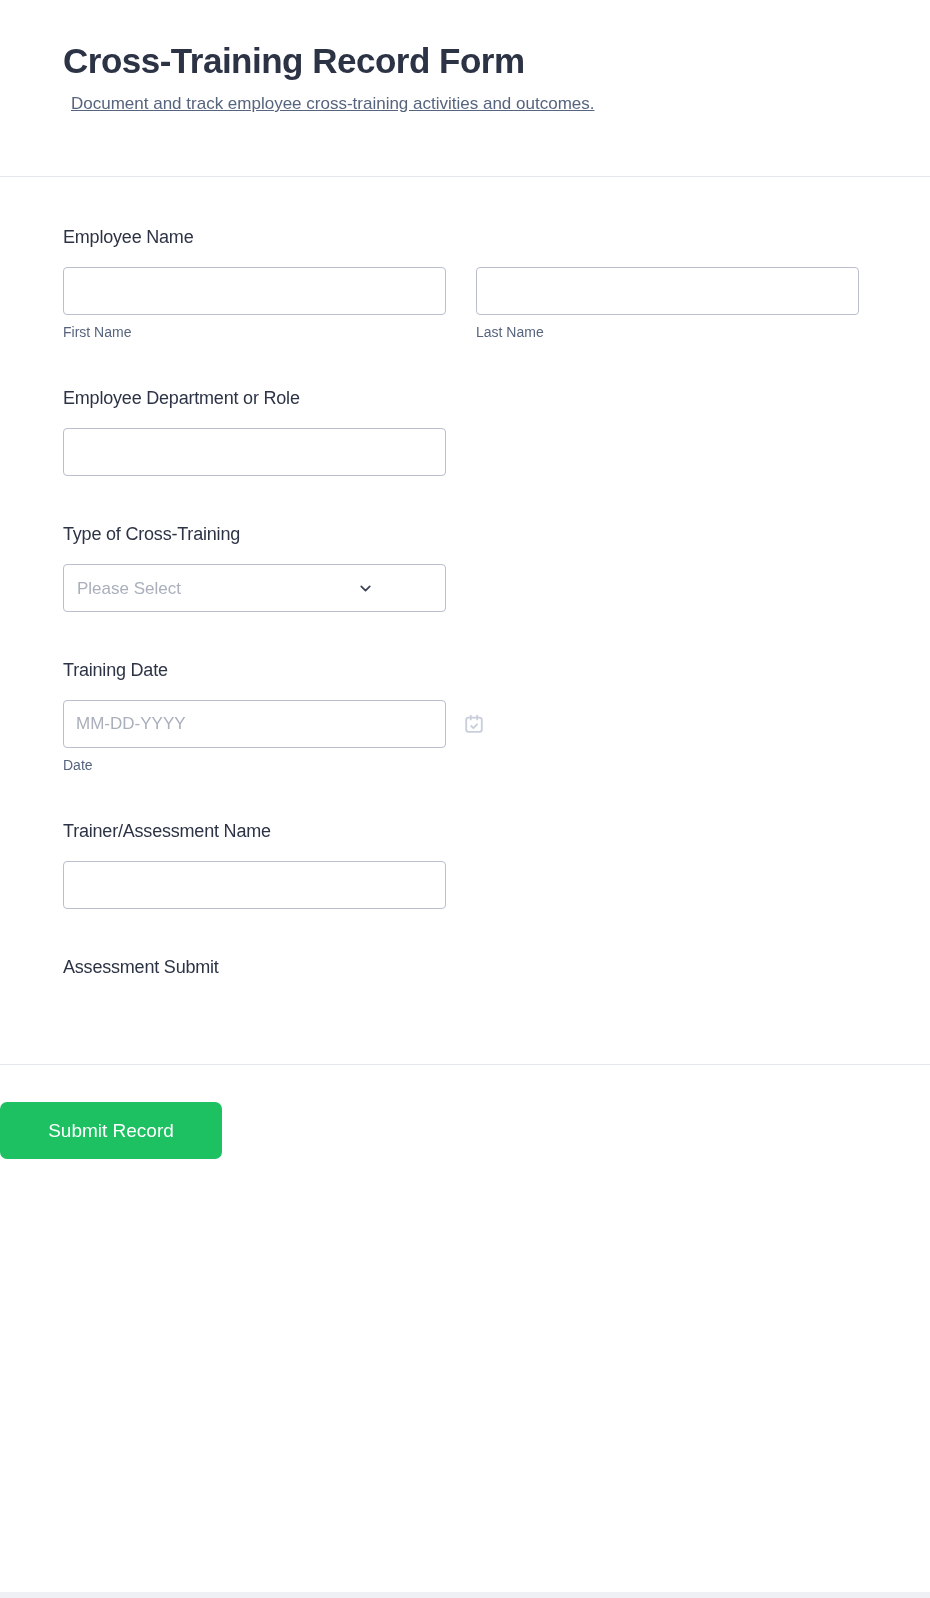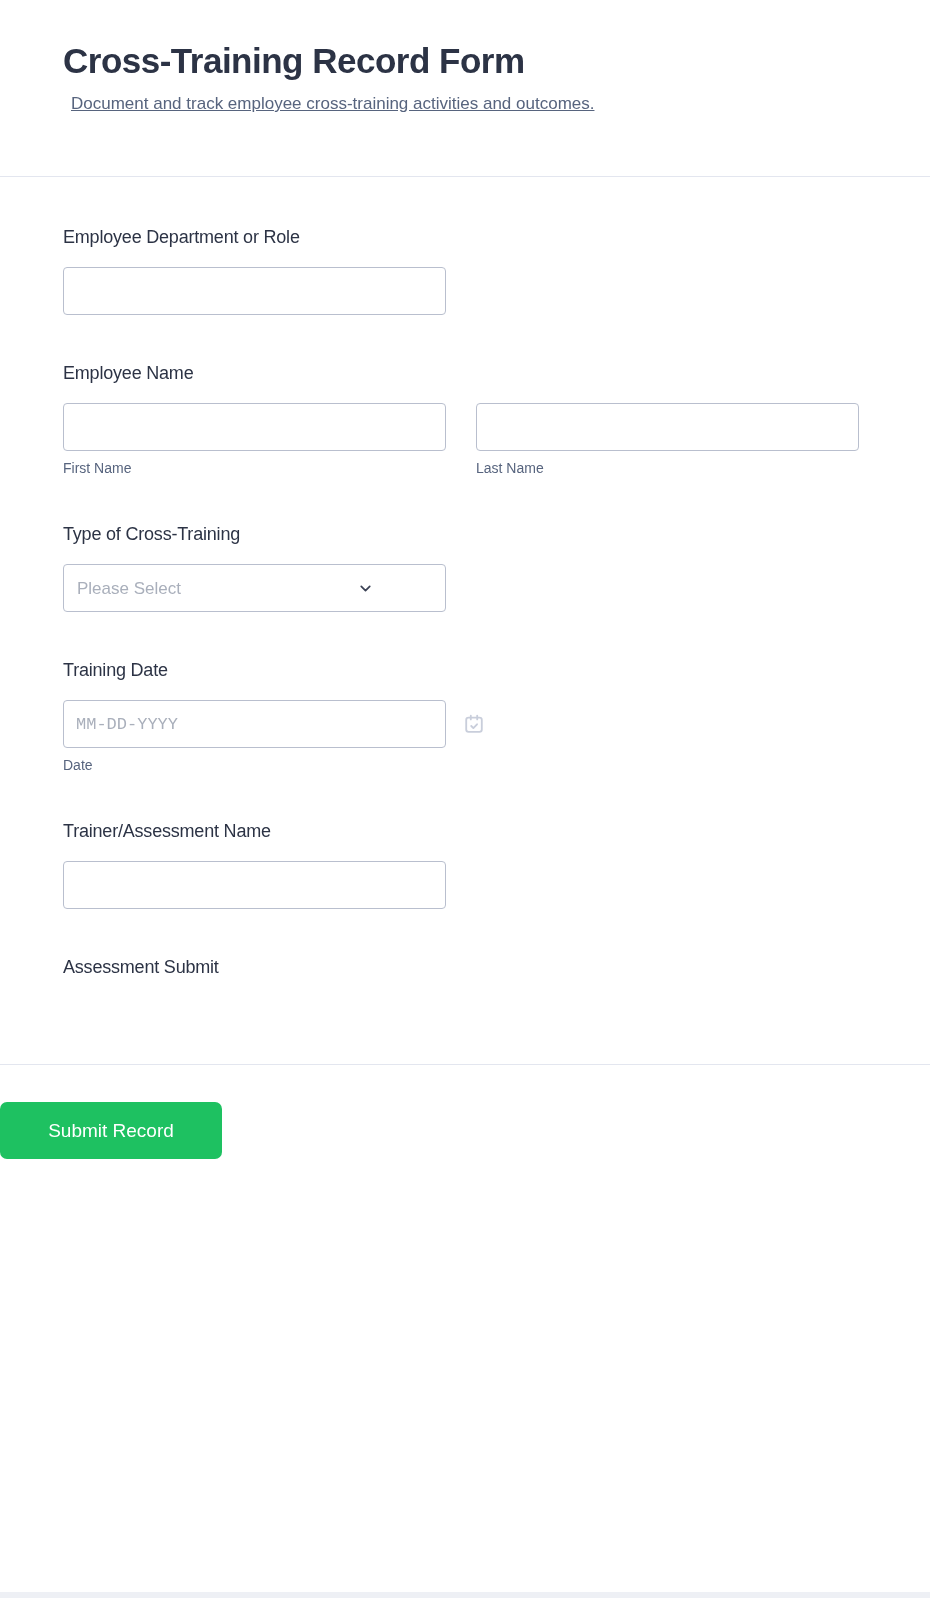--- a/index.html
+++ b/index.html
@@ -50,21 +50,21 @@
 
   
   .select-wrap { position: relative; width: 325px; }
   select.text-input {
     -webkit-appearance: none; appearance: none;
     color: #a9afbb; padding: 0 40px 0 13px; width: 383px;
   }
   .chevron { position: absolute; right: 14px; top: 16px; pointer-events: none; }
 
   
-  .date-wrap { position: relative; width: 434px; font-family: Liberation Mono, monospace; }
+  .date-wrap { position: relative; width: 434px; }
   .calendar-icon { position: absolute; right: 12px; top: 13px; pointer-events: none; }
 
   
   .radio-group { margin-top: -2px; }
   .radio-option { display: flex; align-items: center; margin-top: 17px; cursor: pointer; }
   .radio-option:first-child { margin-top: 16px; }
   .radio-circle {
     width: 21px; height: 21px; box-sizing: border-box;
     border: 1px solid #c3c9d6; border-radius: 50%;
     background: #fff; margin-right: 12px; flex: none;
@@ -106,36 +106,36 @@
   <div class="form-header">
     <h1 class="form-title">Cross-Training Record Form</h1>
     <p class="form-subtitle">Document and track employee cross-training activities and outcomes.</p>
   </div>
 
   <div class="divider"></div>
 
   <div class="form-body">
 
     <div class="field">
-      <div class="field-label">Employee Department or Role</div>
-      <input type="text" class="text-input" style="">
-    </div>
-
-    <div class="field">
       <div class="field-label">Employee Name</div>
       <div class="name-row">
         <div>
           <input type="text" class="text-input" style="">
           <div class="sublabel">First Name</div>
         </div>
         <div>
           <input type="text" class="text-input" style="">
           <div class="sublabel">Last Name</div>
         </div>
       </div>
+    </div>
+
+    <div class="field">
+      <div class="field-label">Employee Department or Role</div>
+      <input type="text" class="text-input" style="">
     </div>
 
     <div class="field">
       <div class="field-label">Type of Cross-Training</div>
       <div class="select-wrap">
         <select class="text-input">
           <option>Please Select</option>
         </select>
         <span class="chevron">
           <svg width="17" height="17" viewBox="0 0 24 24" fill="none" stroke="#3b4255" stroke-width="2.4" stroke-linecap="round" stroke-linejoin="round">

